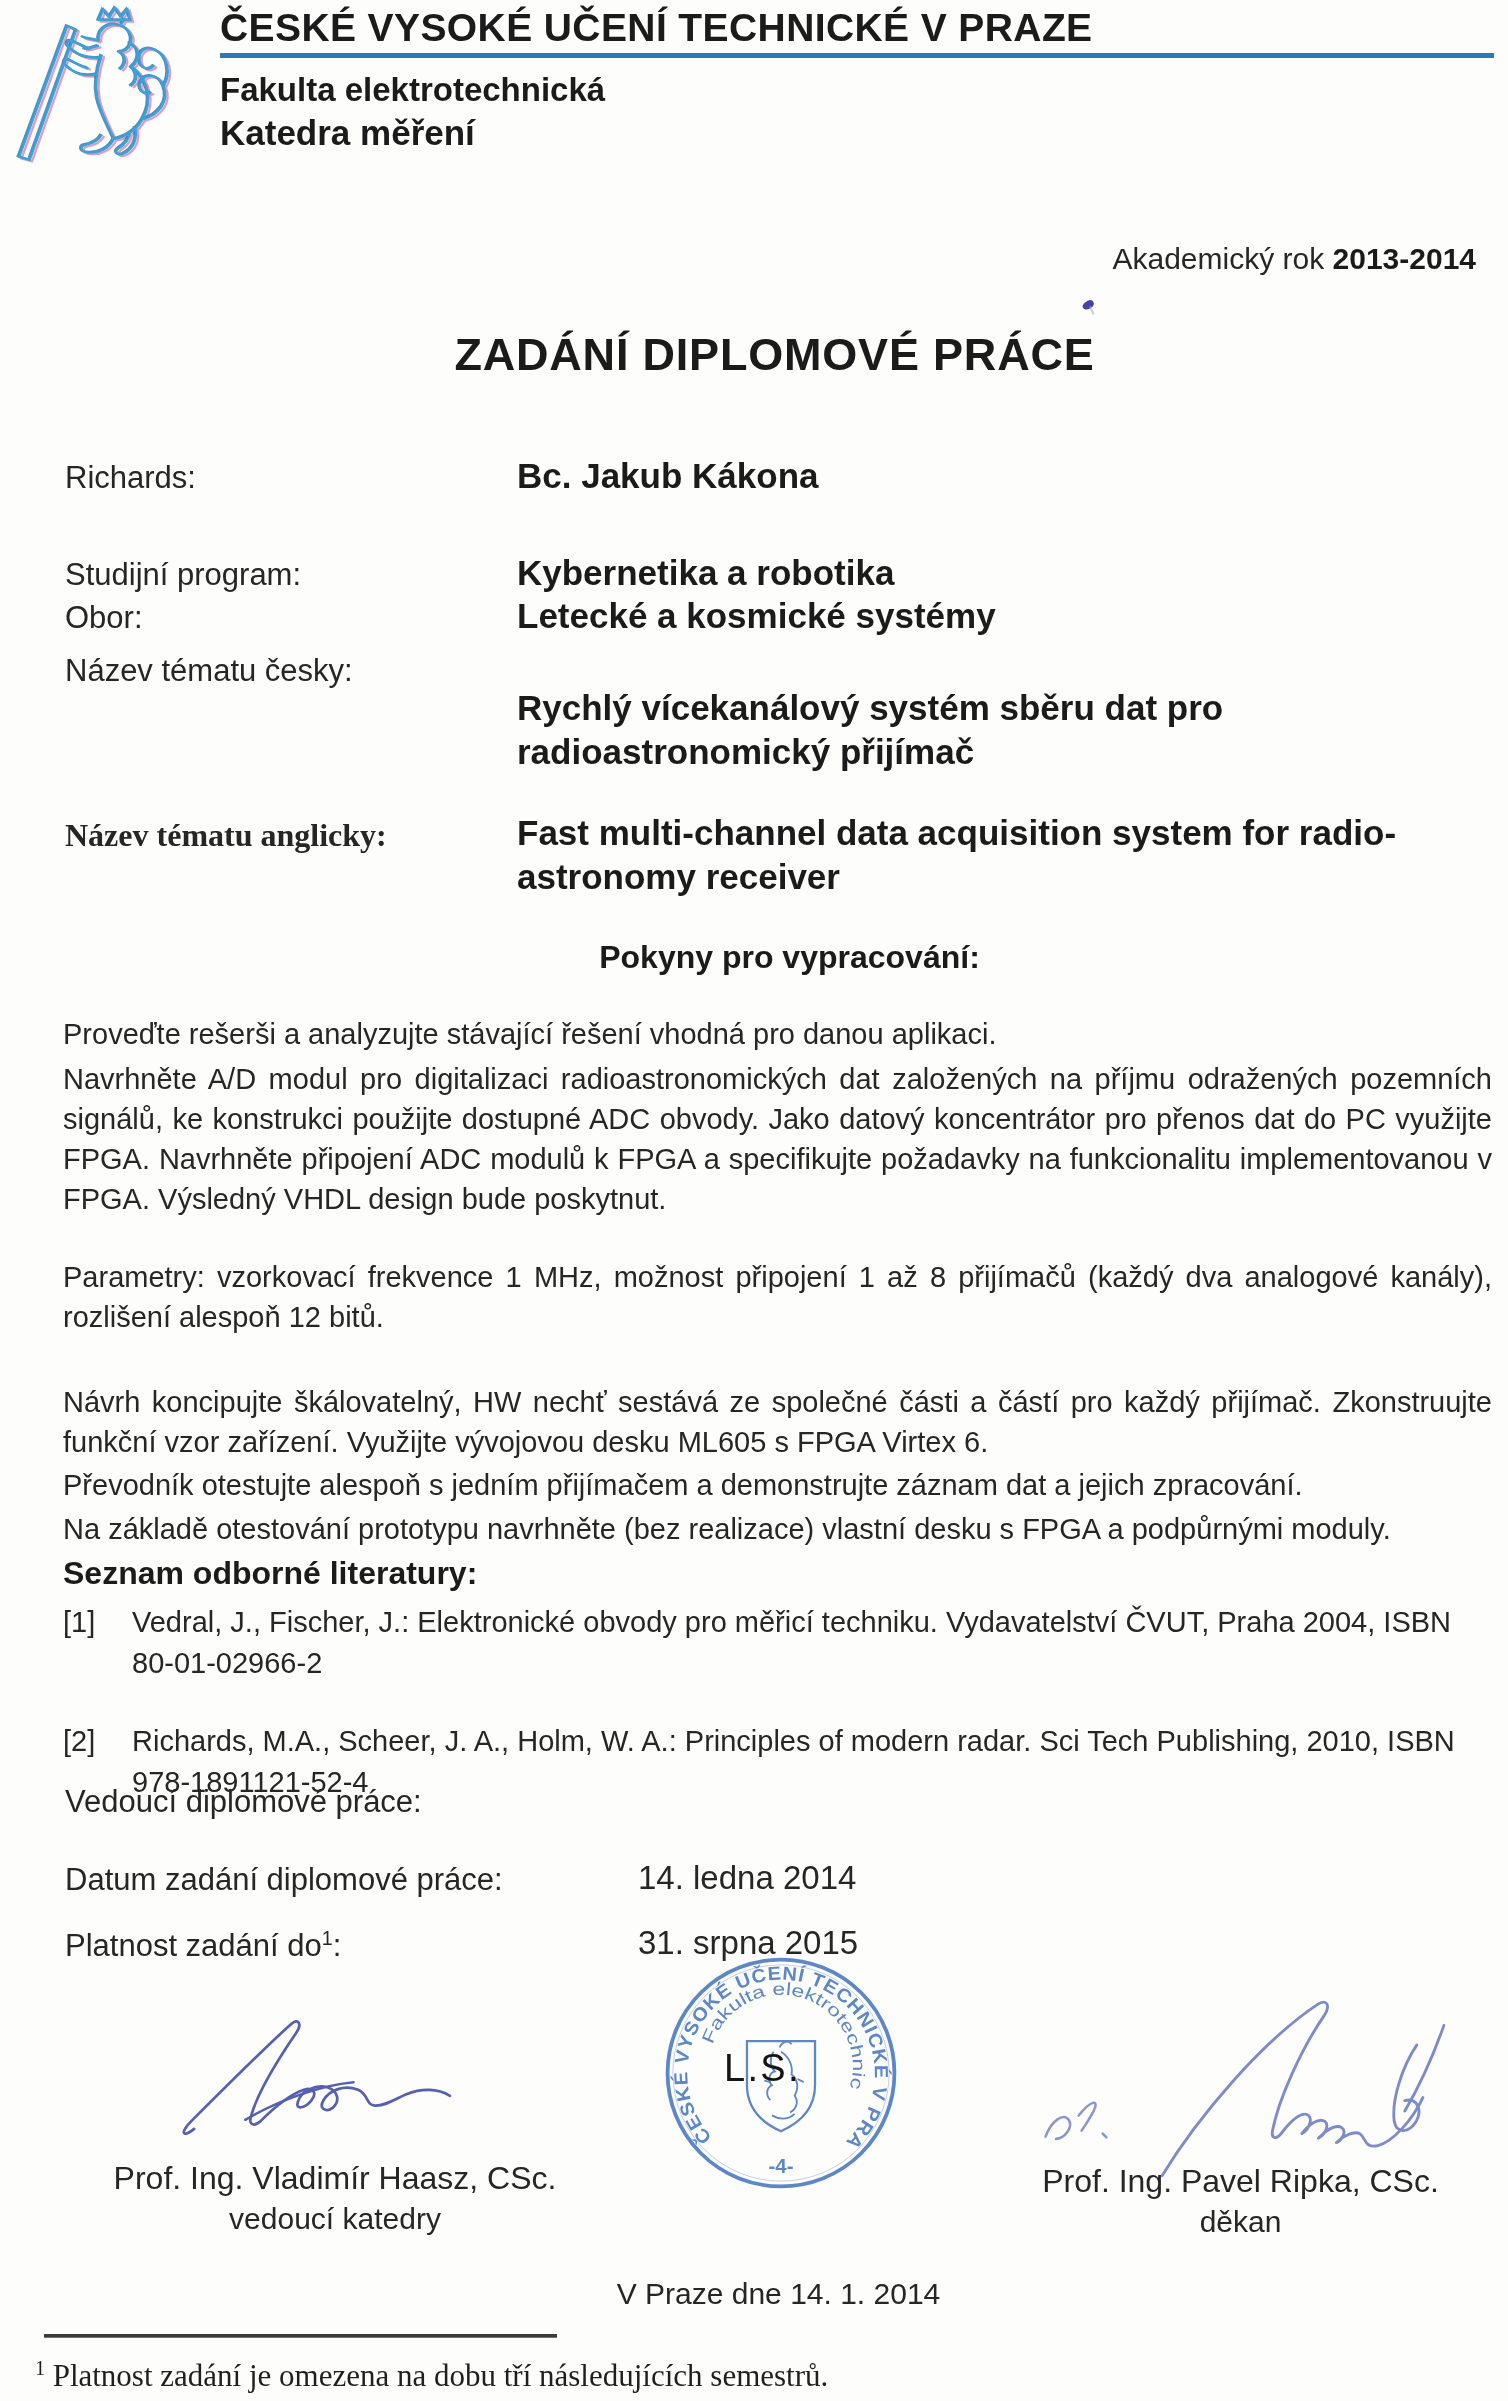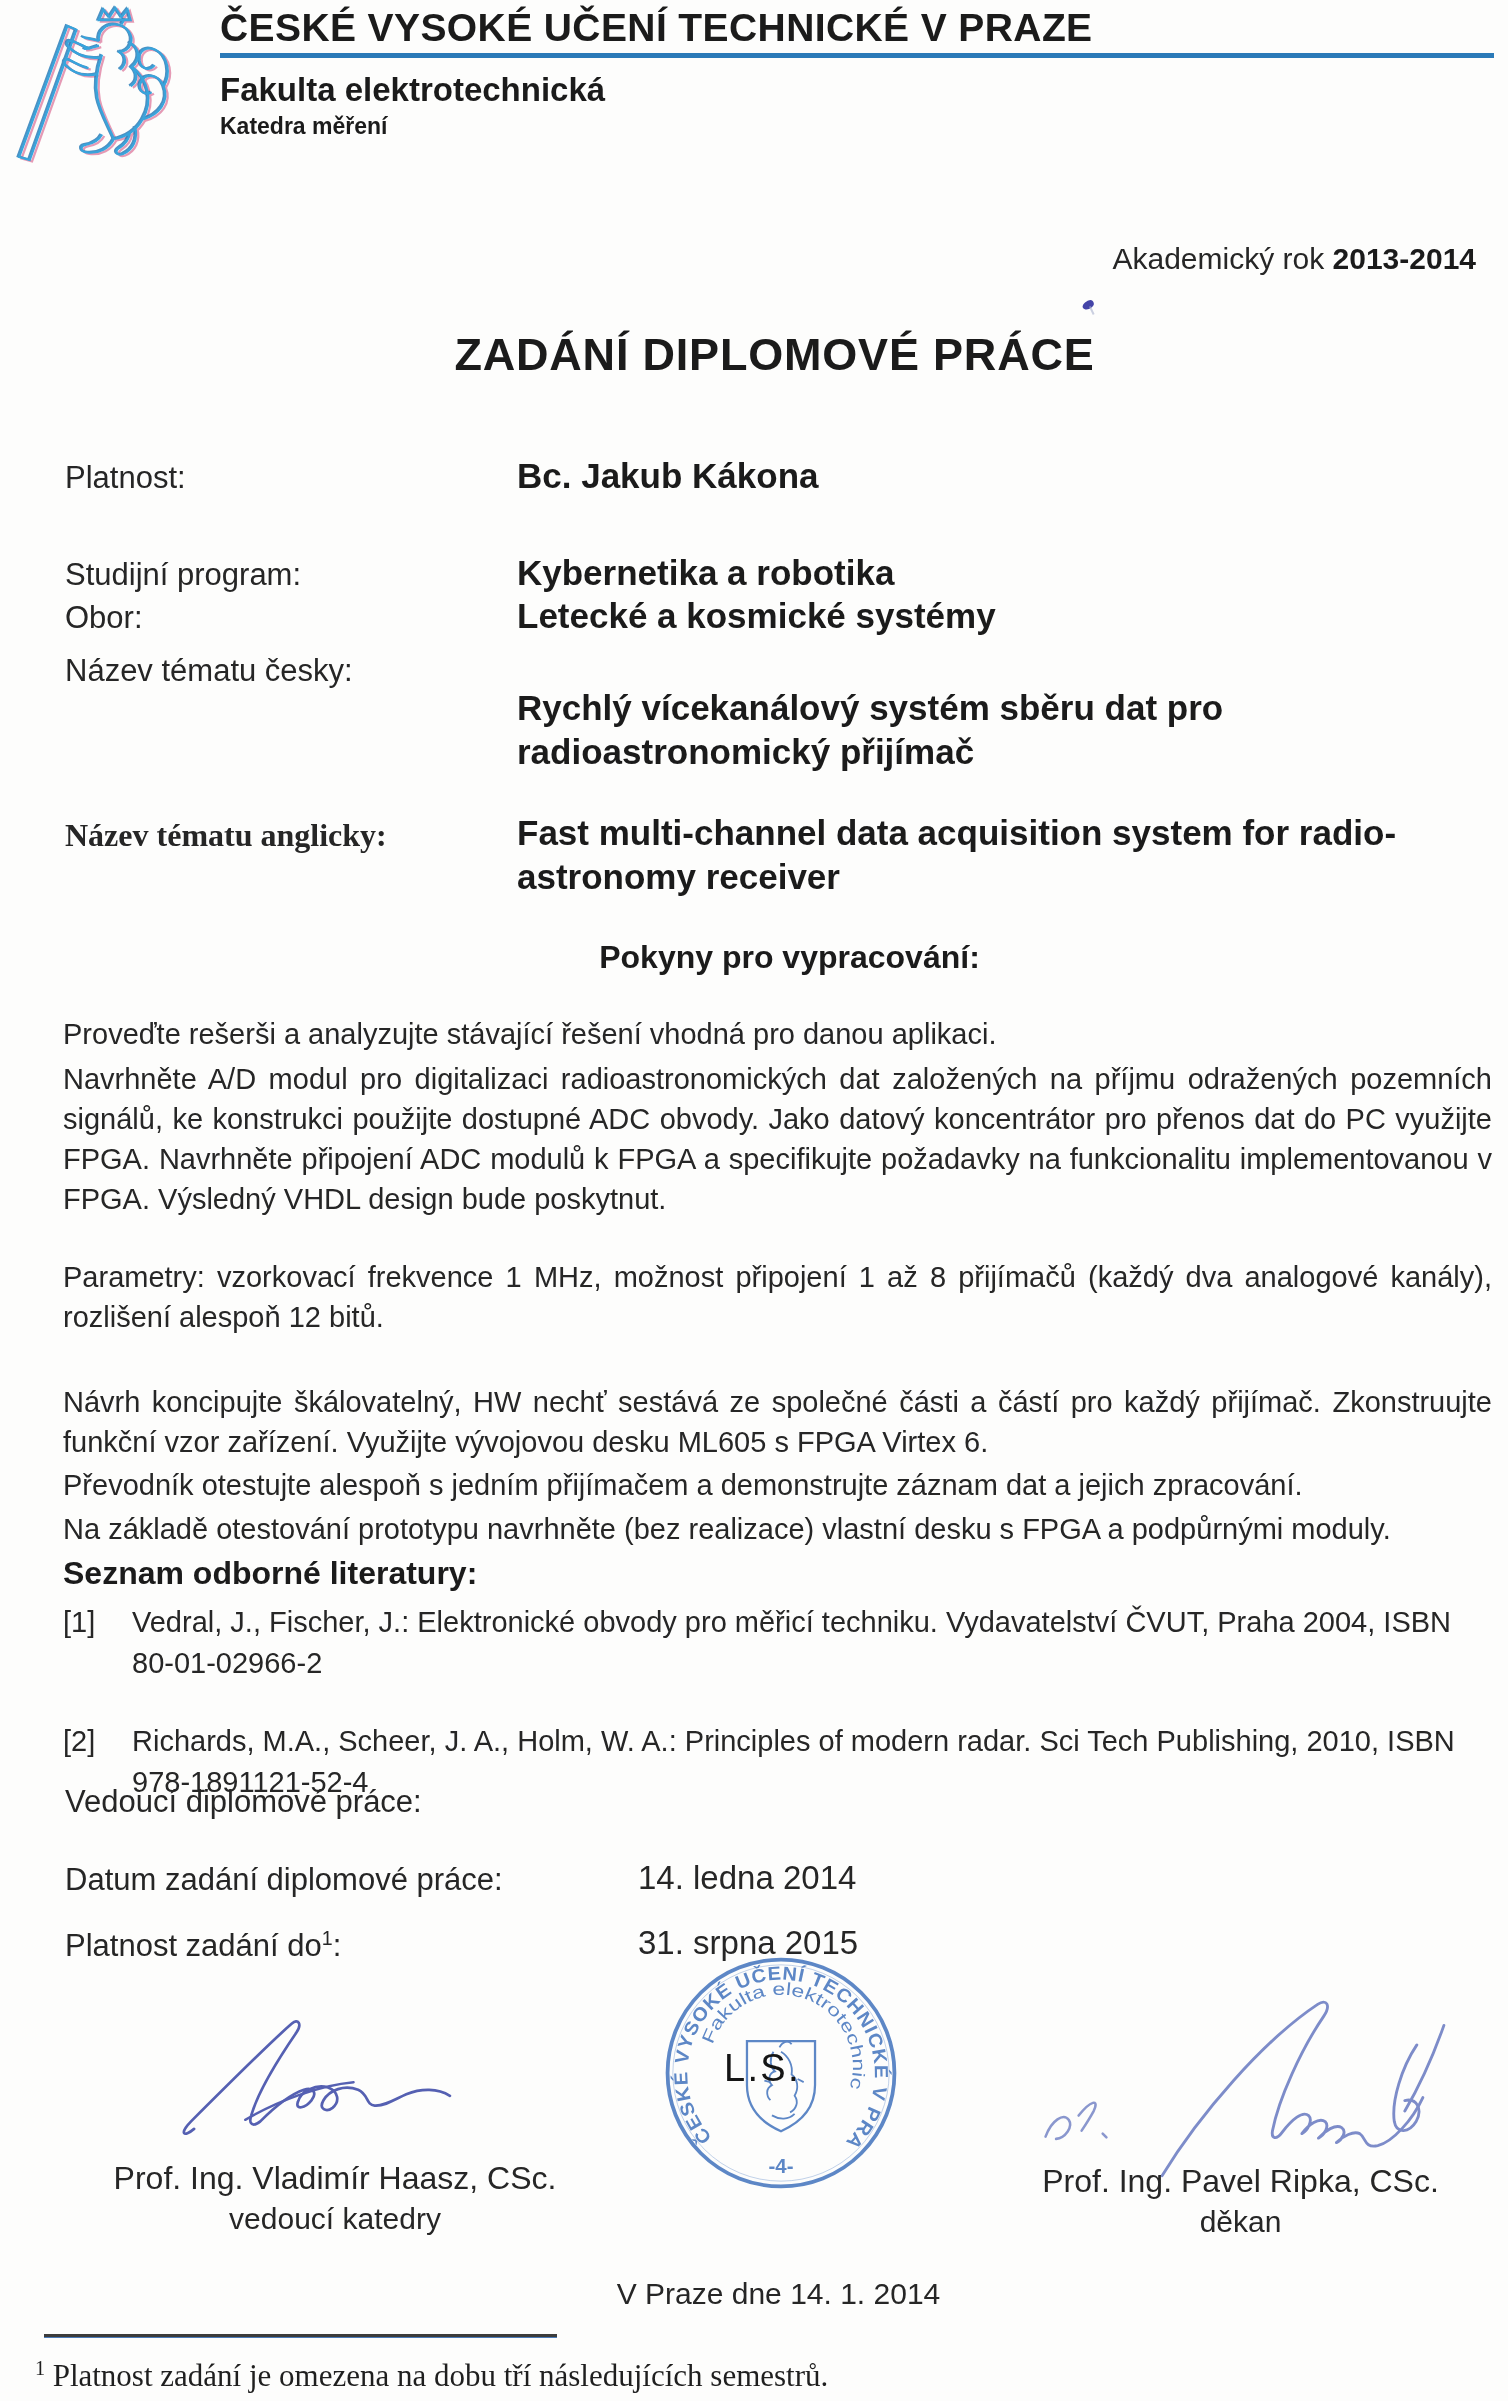--- a/index.html
+++ b/index.html
@@ -29,21 +29,21 @@
   .univ-name{
     left:220px;top:6px;width:1279px;
     font-size:39px;font-weight:bold;color:var(--ink-bold);
     letter-spacing:0.4px;white-space:nowrap;
   }
   .header-rule{
     left:220px;top:53px;width:1274px;height:4.5px;
     background:var(--accent-blue);
   }
   .fac-name{left:220px;top:71px;font-size:33px;font-weight:bold;color:var(--ink-bold);}
-  .dep-name{left:220px;top:113px;font-size:23px;font-weight:bold;color:var(--ink-bold);}
+  .dep-name{left:220px;top:113px;font-size:35px;font-weight:bold;color:var(--ink-bold);}
 
   .acad-year{
     left:752px;top:242px;width:724px;text-align:right;font-size:30px;white-space:nowrap;
   }
   .acad-year b{font-weight:bold;color:var(--ink-bold);}
 
   .ink-tick{
     left:1082px;top:301px;width:12px;height:7.5px;border-radius:60% 40% 50% 50%;
     background:#24249a;transform:rotate(-25deg);opacity:.85;
   }
@@ -145,21 +145,21 @@
   <div class="abs header-rule"></div>
   <div class="abs fac-name">Fakulta elektrotechnická</div>
   <div class="abs dep-name">Katedra měření</div>
 
   <div class="abs acad-year"><span>Akademický rok </span><b>2013-2014</b></div>
 
   <div class="abs ink-tick"></div>
 
   <div class="abs doc-title">ZADÁNÍ DIPLOMOVÉ PRÁCE</div>
 
-  <div class="abs flabel" style="top:460px">Platnost:</div>
+  <div class="abs flabel" style="top:460px">Richards:</div>
   <div class="abs fvalue" style="top:454px">Bc. Jakub Kákona</div>
 
   <div class="abs flabel" style="top:557px">Studijní program:</div>
   <div class="abs fvalue" style="top:551px">Kybernetika a robotika</div>
 
   <div class="abs flabel" style="top:600px">Obor:</div>
   <div class="abs fvalue" style="top:594px">Letecké a kosmické systémy</div>
 
   <div class="abs flabel" style="top:653px">Název tématu česky:</div>
   <div class="abs fvalue" style="top:686px">Rychlý vícekanálový systém sběru dat pro

